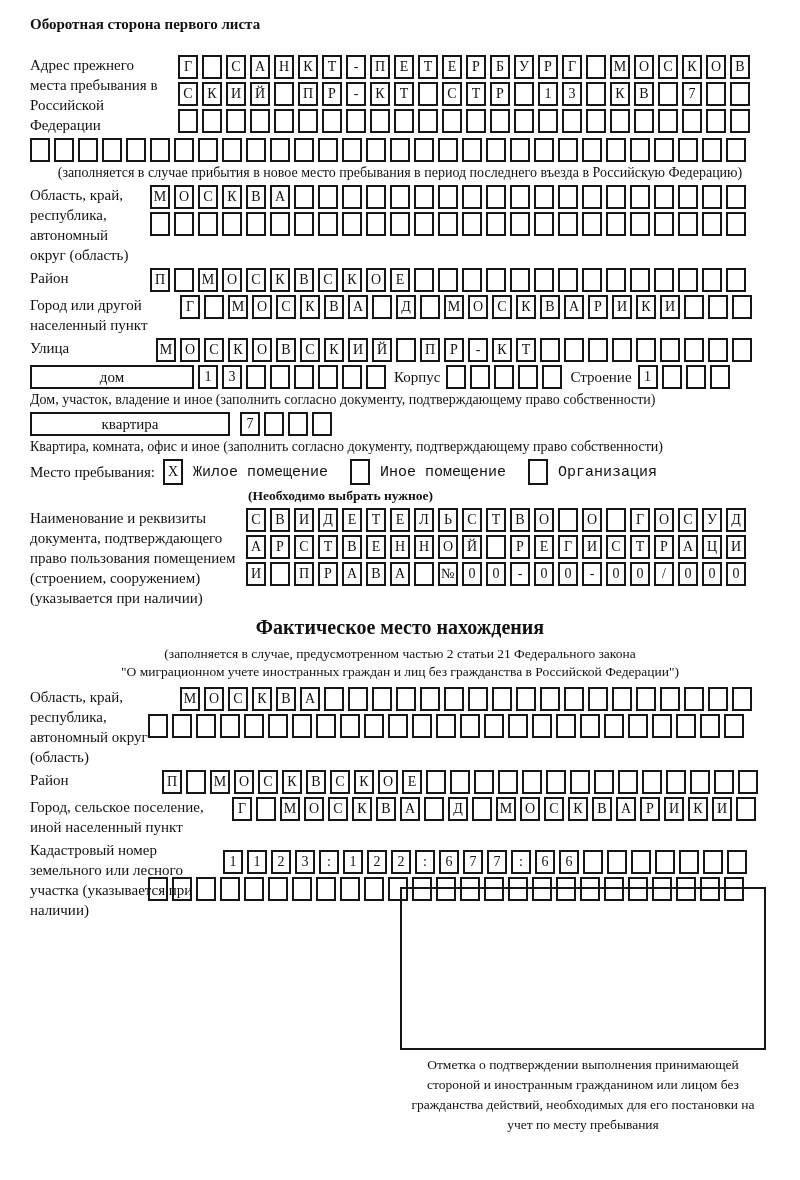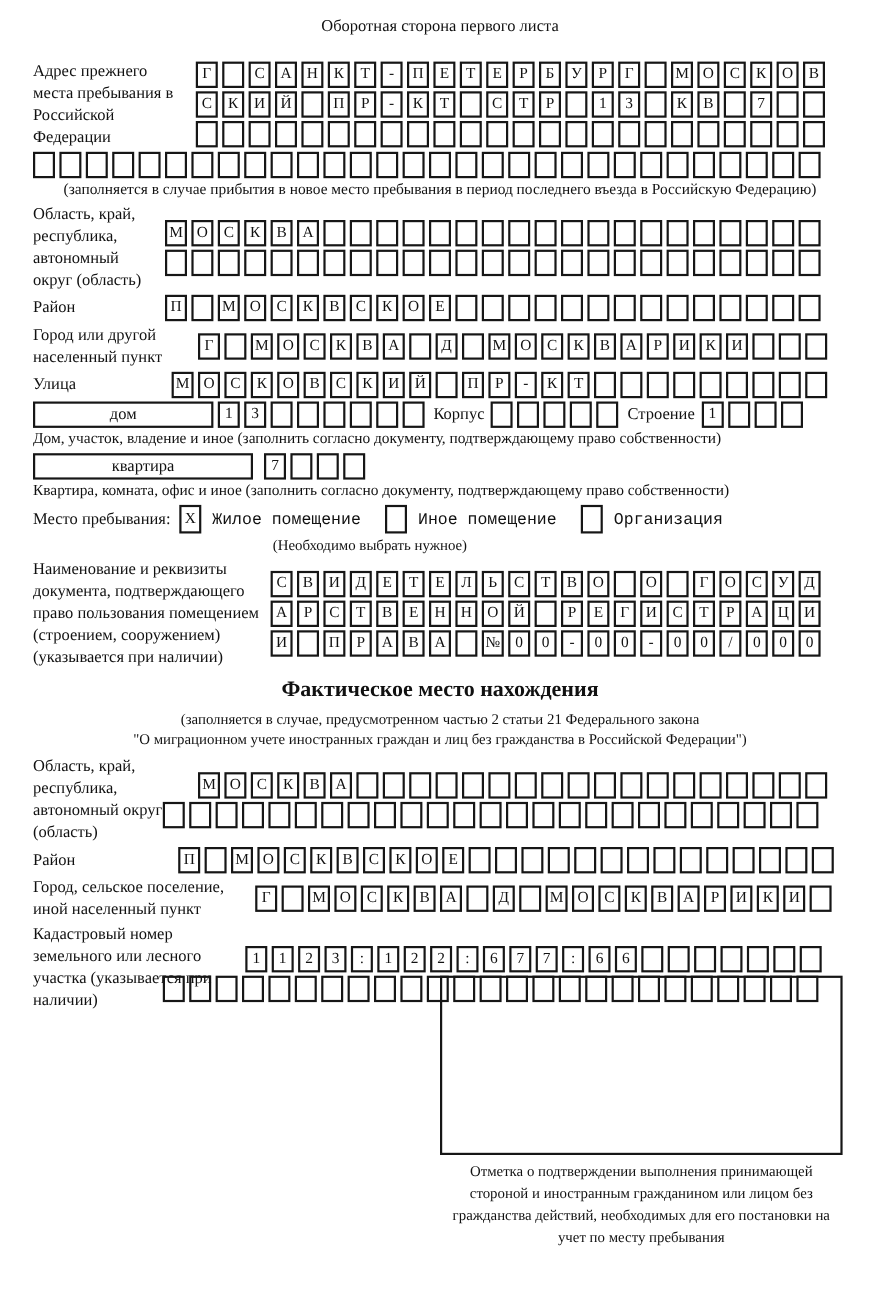--- a/index.html
+++ b/index.html
@@ -8,38 +8,39 @@
     width:800px;height:1180px;
     margin:0 auto;
     box-sizing:border-box;
     padding:16px 30px 0 30px;
     font-family:"Liberation Serif","DejaVu Serif",serif;
     color:#111;
     overflow:hidden;
     background:#fff;
   }
   .header-note{
-    text-align:center;
+    text-align:left;
     font-size:15px;
     margin-bottom:22px;
+    font-weight:bold;
   }
   
   .cellrow{display:flex;flex-wrap:nowrap;}
   .cellrow + .cellrow{margin-top:3px;}
   .cell{
     box-sizing:border-box;
     width:20px;height:24px;
     border:2px solid #161616;
     margin-right:4px;
     font-size:14px;line-height:20px;
     text-align:center;
     flex:0 0 auto;
     overflow:hidden;
   }
-  .group{display:flex;align-items:center;margin-bottom:3px;}
+  .group{display:flex;align-items:flex-start;margin-bottom:3px;}
   .rows{display:flex;flex-direction:column;}
   .label{
     font-size:15px;line-height:20px;
     flex:0 0 auto;
     padding-right:4px;
     box-sizing:border-box;
   }
   .w148{width:148px;}
   .w120{width:120px;}
   .w150{width:150px;}
@@ -71,21 +72,21 @@
     flex:0 0 auto;
   }
   .dombox{width:164px;margin-right:4px;}
   .kvbox{width:200px;margin-right:10px;}
   .inline-label{font-size:15px;line-height:24px;margin:0 6px 0 4px;flex:0 0 auto;}
   
   .mesto-row{display:flex;align-items:center;margin:4px 0 2px 0;font-size:15px;}
   .mesto-row .cell{height:26px;line-height:22px;margin:0 0 0 0;}
   .mesto-label{margin-right:8px;}
   .opt-label{margin-left:10px;margin-right:22px;font-family:Liberation Mono, monospace;}
-  .choose-cap{font-size:13.5px;margin:3px 0 4px 218px;}
+  .choose-cap{font-size:13.5px;margin:3px 0 4px 218px;font-weight:bold;}
   .ml18{margin-left:18px;}
   .mlneg57{margin-left:-57px;}
   .mlneg32{margin-left:-32px;}
   .rows.pad-top10{padding-top:10px;}
   
   .stamp-wrap{margin-top:-36px;margin-left:370px;width:383px;}
   .stamp-box{
     box-sizing:border-box;
     width:366px;height:163px;
     border:2px solid #161616;

